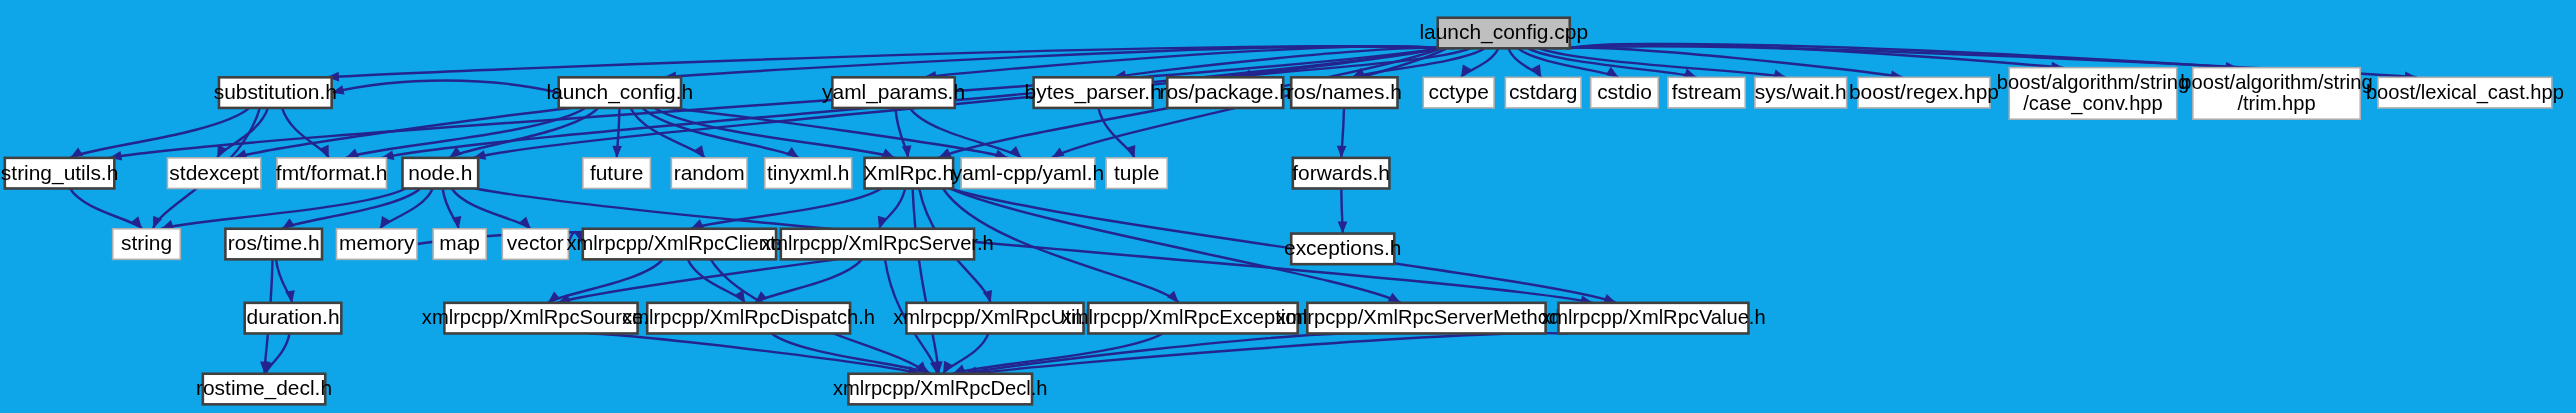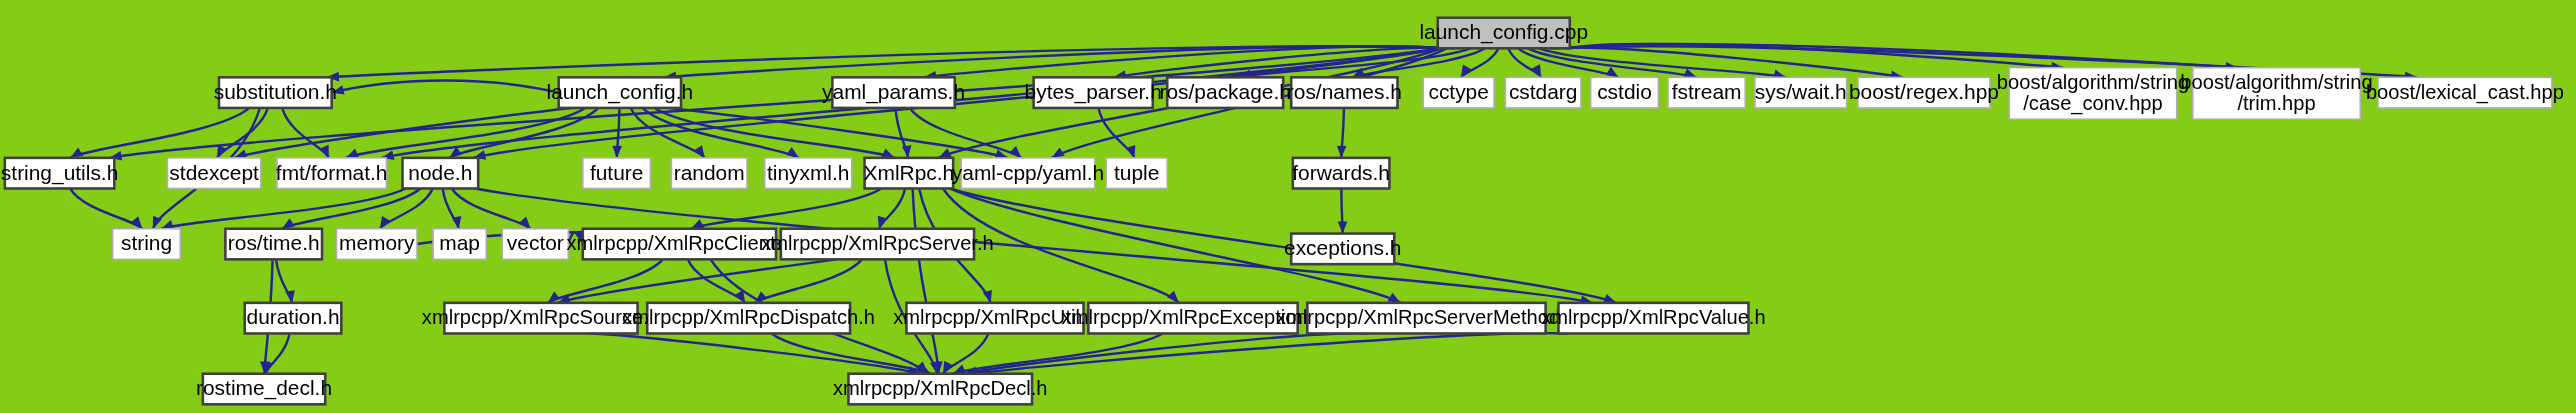--- a/index.html
+++ b/index.html
@@ -4,21 +4,21 @@
 <style>
   html, body {
     margin: 0;
     padding: 0;
     background: #ffffff;
   }
   #graph-wrap {
     position: relative;
     width: 2576px;
     height: 414px;
-    background: #84cc16;
+    background: #0ea5e9;
     overflow: hidden;
     font-family: "Liberation Sans", sans-serif;
   }
   svg#graph-svg {
     position: absolute;
     left: 0;
     top: 0;
     width: 2576px;
     height: 414px;
   }

